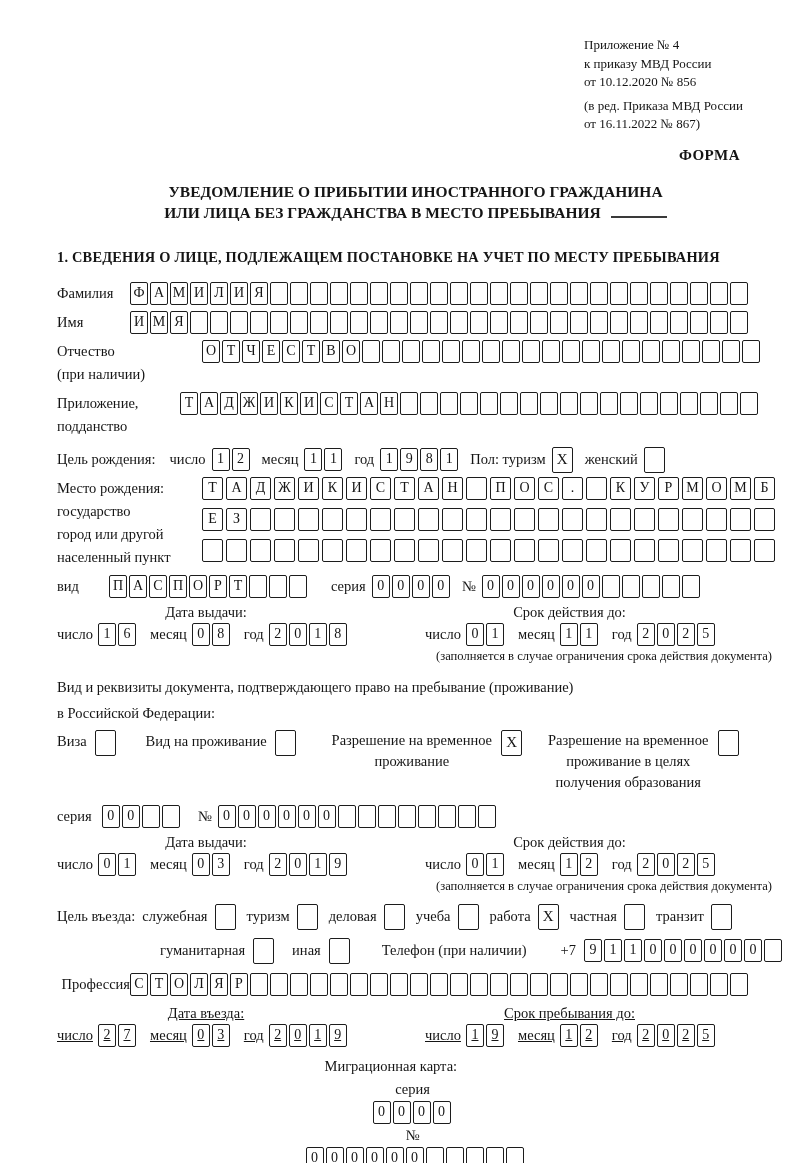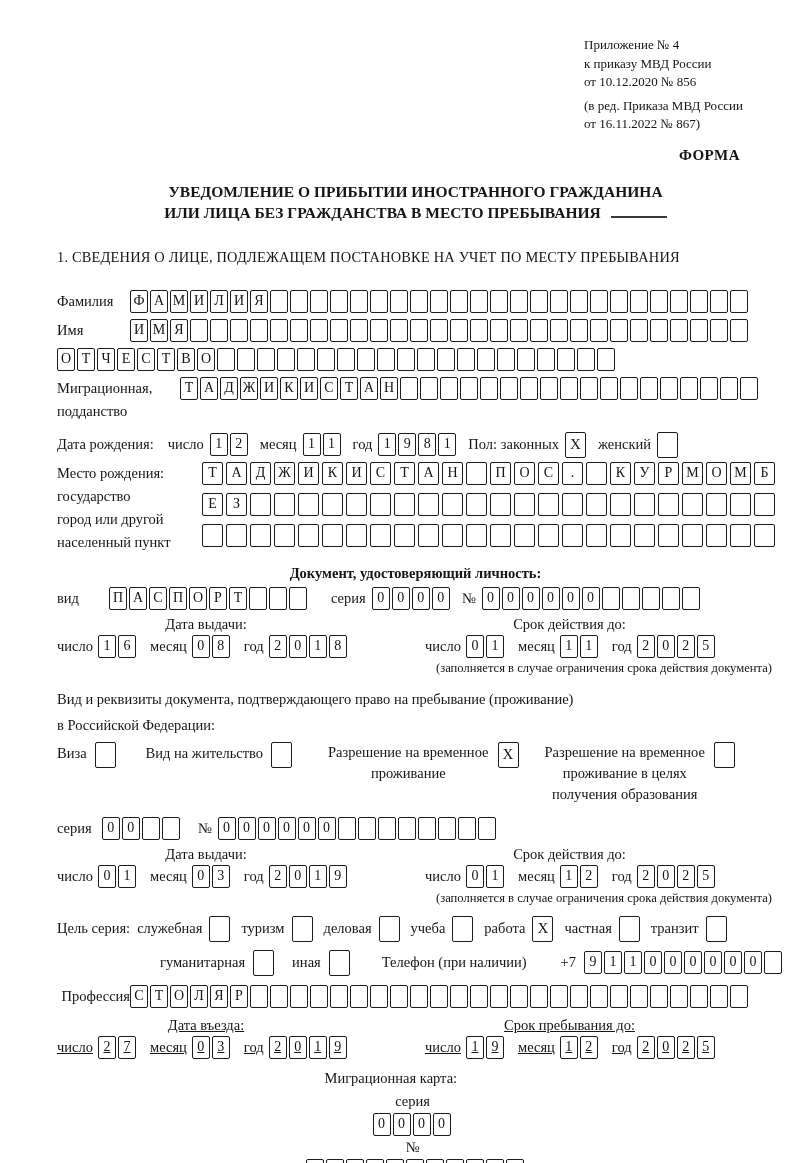--- a/index.html
+++ b/index.html
@@ -10,21 +10,21 @@
     font-family:"Liberation Serif","DejaVu Serif",serif;
     padding:36px 26px 16px 57px;
   }
   
   .appendix { width:190px; margin-left:auto; font-size:13px; line-height:18.5px; }
   .appendix .gap { height:5px; }
   .forma { text-align:right; padding-right:34px; font-weight:bold; font-size:15px; margin-top:13px; letter-spacing:.5px; }
   
   .title { text-align:center; font-weight:bold; font-size:15.5px; line-height:21.5px; margin-top:17px; }
   .t-underline { display:inline-block; width:56px; border-bottom:2.2px solid #3a3a3a; height:14px; margin-left:10px; }
-  .section-h { font-weight:normal; font-size:14.4px; margin-top:25px; letter-spacing:.2px; }
+  .section-h { font-weight:bold; font-size:14.4px; margin-top:25px; letter-spacing:.2px; }
   
   .cells { display:inline-flex; flex-wrap:nowrap; }
   .cell {
     display:inline-block; width:18px; height:23px; border:1.6px solid #1c1c1c;
     border-radius:2px; margin-right:2px; text-align:center;
     font-size:14px; line-height:20px; background:#fff; flex:0 0 auto;
   }
   .wide .cell { width:21px; margin-right:3px; }
   .rep .cell  { width:17px; margin-right:2px; }
   .cb .cell   { width:21px; height:26px; font-size:15px; line-height:23px; }
@@ -84,21 +84,21 @@
   </div>
   <div class="forma">ФОРМА</div>
 
   <div class="title">
     <div>УВЕДОМЛЕНИЕ О ПРИБЫТИИ ИНОСТРАННОГО ГРАЖДАНИНА</div>
     <div><span>ИЛИ ЛИЦА БЕЗ ГРАЖДАНСТВА В МЕСТО ПРЕБЫВАНИЯ</span><span class="t-underline"></span></div>
   </div>
 
   <div class="section-h">1. СВЕДЕНИЯ О ЛИЦЕ, ПОДЛЕЖАЩЕМ ПОСТАНОВКЕ НА УЧЕТ ПО МЕСТУ ПРЕБЫВАНИЯ</div>
 
-  <div class="frow" style="margin-top:24px;">
+  <div class="frow" style="margin-top:16px;">
     <span class="lbl w-surname">Фамилия</span>
     <span class="cells">
         <span class="cell">Ф</span>
         <span class="cell">А</span>
         <span class="cell">М</span>
         <span class="cell">И</span>
         <span class="cell">Л</span>
         <span class="cell">И</span>
         <span class="cell">Я</span>
         <span class="cell"></span>
@@ -159,20 +159,24 @@
         <span class="cell"></span>
         <span class="cell"></span>
         <span class="cell"></span>
         <span class="cell"></span>
         <span class="cell"></span>
         <span class="cell"></span>
       </span>
   </div>
 
   <div class="frow">
+    <span class="lblblock w-patr">
+      <div>Отчество</div>
+      <div>(при наличии)</div>
+    </span>
     <span class="cells">
         <span class="cell">О</span>
         <span class="cell">Т</span>
         <span class="cell">Ч</span>
         <span class="cell">Е</span>
         <span class="cell">С</span>
         <span class="cell">Т</span>
         <span class="cell">В</span>
         <span class="cell">О</span>
         <span class="cell"></span>
@@ -193,21 +197,21 @@
         <span class="cell"></span>
         <span class="cell"></span>
         <span class="cell"></span>
         <span class="cell"></span>
         <span class="cell"></span>
       </span>
   </div>
 
   <div class="frow">
     <span class="lblblock w-cit">
-      <div>Миграционная,</div>
+      <div>Приложение,</div>
       <div>подданство</div>
     </span>
     <span class="cells">
         <span class="cell">Т</span>
         <span class="cell">А</span>
         <span class="cell">Д</span>
         <span class="cell">Ж</span>
         <span class="cell">И</span>
         <span class="cell">К</span>
         <span class="cell">И</span>
@@ -230,39 +234,39 @@
         <span class="cell"></span>
         <span class="cell"></span>
         <span class="cell"></span>
         <span class="cell"></span>
         <span class="cell"></span>
         <span class="cell"></span>
       </span>
   </div>
 
   <div class="frow" style="margin-top:9px; align-items:center;">
-    <span class="lbl mr14">Дата рождения:</span>
+    <span class="lbl mr14">Цель рождения:</span>
     <span class="lbl mr6">число</span>
     <span class="cells mr10">
         <span class="cell">1</span>
         <span class="cell">2</span>
       </span>
     <span class="lbl mr6">месяц</span>
     <span class="cells mr10">
         <span class="cell">1</span>
         <span class="cell">1</span>
       </span>
     <span class="lbl mr6">год</span>
     <span class="cells mr10">
         <span class="cell">1</span>
         <span class="cell">9</span>
         <span class="cell">8</span>
         <span class="cell">1</span>
       </span>
-    <span class="lbl mr6">Пол: законных</span>
+    <span class="lbl mr6">Пол: туризм</span>
     <span class="cells cb mr10">
         <span class="cell">X</span>
       </span>
     <span class="lbl mr6">женский</span>
     <span class="cells cb">
         <span class="cell"></span>
       </span>
   </div>
 
   <div class="frow" style="margin-top:4px;">
@@ -347,21 +351,20 @@
           <span class="cell"></span>
           <span class="cell"></span>
           <span class="cell"></span>
           <span class="cell"></span>
           <span class="cell"></span>
           <span class="cell"></span>
         </span>
     </span>
   </div>
 
-  <div class="doc-h">Документ, удостоверяющий личность:</div>
 
   <div class="frow" style="margin-top:5px; align-items:center;">
     <span class="lbl" style="width:52px;">вид</span>
     <span class="cells" style="margin-right:22px;">
         <span class="cell">П</span>
         <span class="cell">А</span>
         <span class="cell">С</span>
         <span class="cell">П</span>
         <span class="cell">О</span>
         <span class="cell">Р</span>
@@ -444,21 +447,21 @@
   <div class="intro">
     <div>Вид и реквизиты документа, подтверждающего право на пребывание (проживание)</div>
     <div>в Российской Федерации:</div>
   </div>
 
   <div class="opts">
     <span class="lbl">Виза</span>
     <span class="cells cb">
         <span class="cell"></span>
       </span>
-    <span class="lbl opt-gap1">Вид на жительство</span>
+    <span class="lbl opt-gap1">Вид на проживание</span>
     <span class="cells cb">
         <span class="cell"></span>
       </span>
     <span class="optlbl opt-gap2">
       <div>Разрешение на временное</div>
       <div>проживание</div>
     </span>
     <span class="cells cb">
         <span class="cell">X</span>
       </span>
@@ -541,21 +544,21 @@
             <span class="cell">0</span>
             <span class="cell">2</span>
             <span class="cell">5</span>
           </span>
       </div>
     </div>
   </div>
   <div class="note-r">(заполняется в случае ограничения срока действия документа)</div>
 
   <div class="purp">
-    <span class="lbl">Цель серия:</span>
+    <span class="lbl">Цель въезда:</span>
     <span class="lbl">служебная</span>
     <span class="cells cb">
         <span class="cell"></span>
       </span>
     <span class="lbl">туризм</span>
     <span class="cells cb">
         <span class="cell"></span>
       </span>
     <span class="lbl">деловая</span>
     <span class="cells cb">

